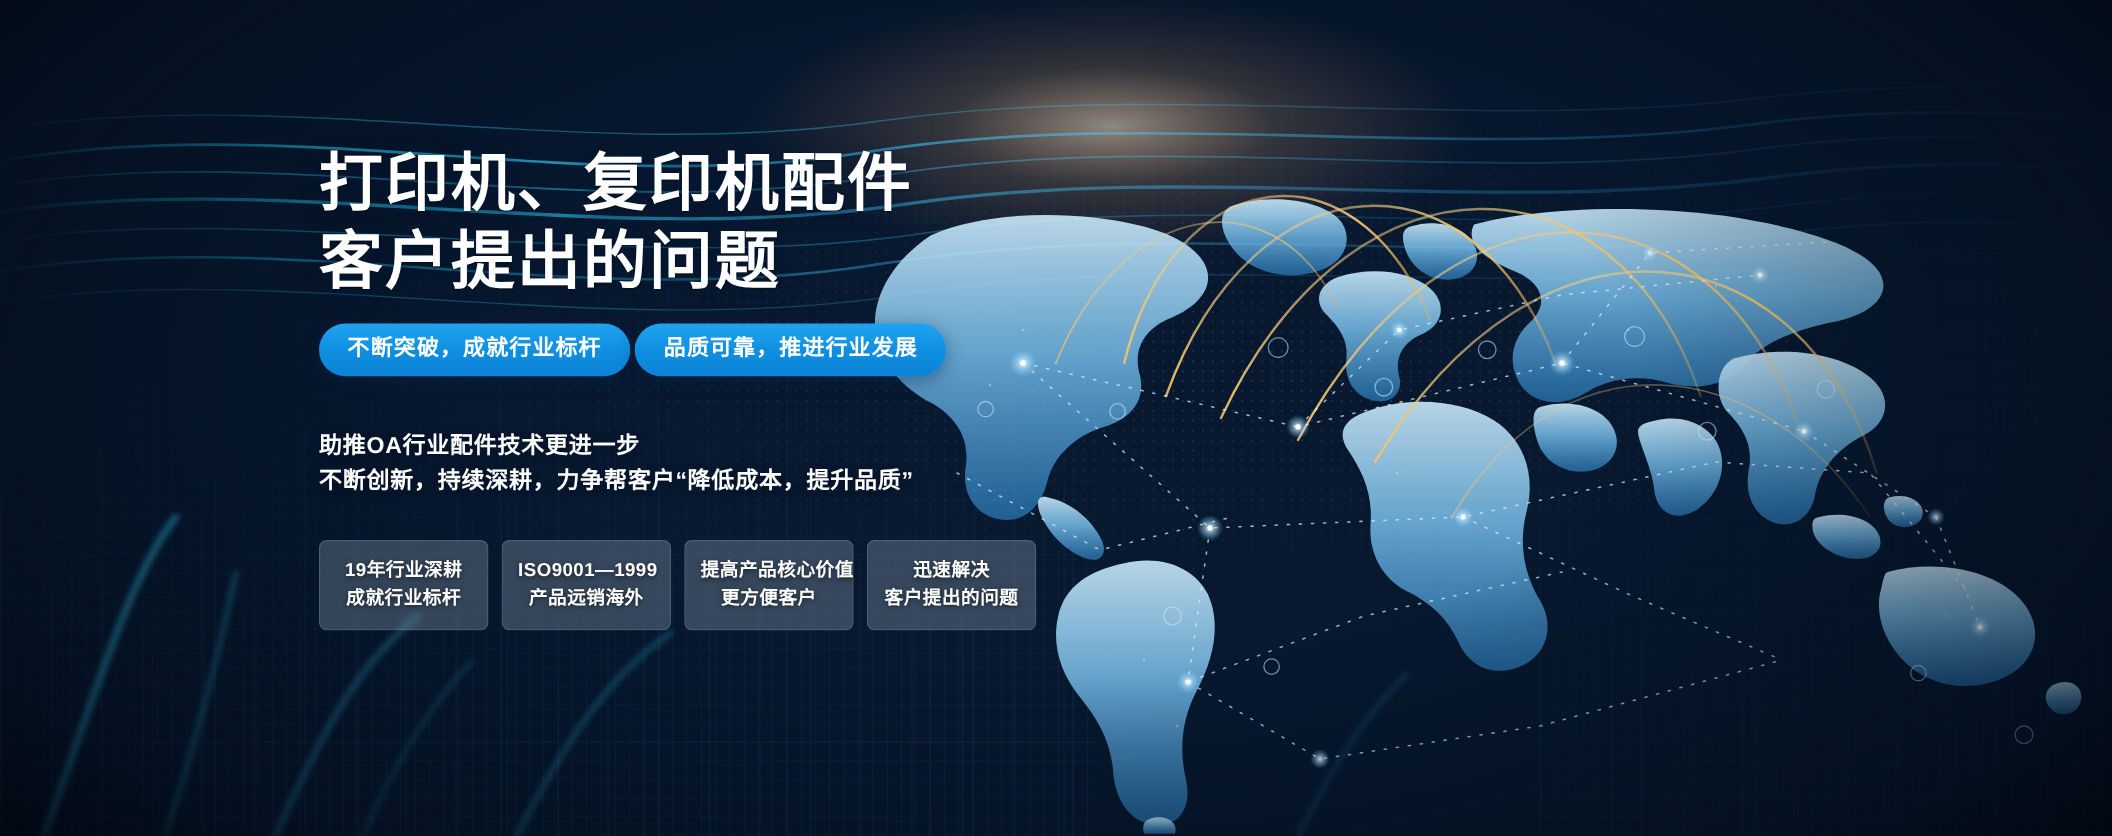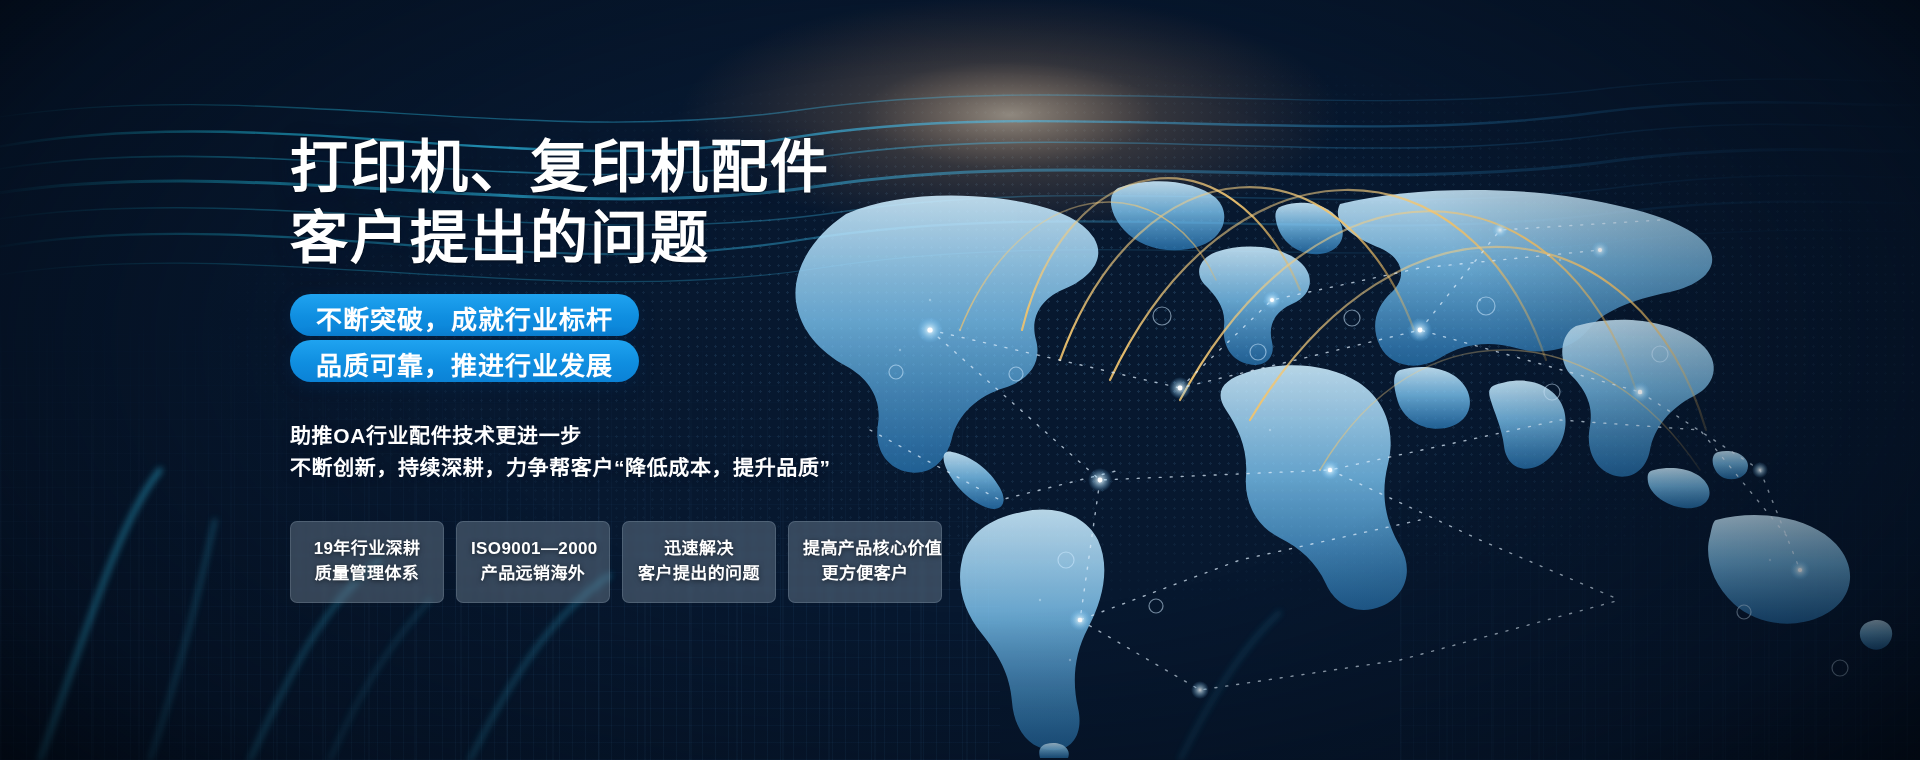--- a/index.html
+++ b/index.html
@@ -105,27 +105,27 @@
     text-shadow: 0 3px 18px rgba(4,22,48,0.85), 0 1px 2px rgba(0,0,0,.6);
   }
   .headline .line { display: block; white-space: nowrap; }
 
   .pills { margin-top: 20px; }
 
   .pill {
     display: inline-block;
     background: linear-gradient(180deg, #1fa3f0 0%, #0f8ee0 55%, #0b82d6 100%);
     color: #ffffff;
-    font-size: 26px;
+    font-size: 20px;
     font-weight: 700;
     letter-spacing: 1px;
     line-height: 1;
-    padding: 13px 26px 3px 26px;
+    padding: 13px 26px 15px 26px;
     border-radius: 26px;
-    margin-bottom: 4px;
+    margin-bottom: 14px;
     white-space: nowrap;
     box-shadow: 0 4px 16px rgba(4,40,80,0.45);
   }
 
   .paragraph {
     margin-top: 34px;
     color: #ffffff;
     font-size: 21px;
     font-weight: 700;
     line-height: 1.55;
@@ -383,30 +383,30 @@
     </div>
 
     <div class="paragraph">
       <span class="pline">助推OA行业配件技术更进一步</span>
       <span class="pline">不断创新，持续深耕，力争帮客户“降低成本，提升品质”</span>
     </div>
 
     <div class="features">
       <div class="feature">
         <span class="fline">19年行业深耕</span>
-        <span class="fline">质量管理体系</span>
+        <span class="fline">成就行业标杆</span>
       </div>
       <div class="feature">
-        <span class="fline">ISO9001—2000</span>
+        <span class="fline">ISO9001—1999</span>
         <span class="fline">产品远销海外</span>
+      </div>
+      <div class="feature">
+        <span class="fline">提高产品核心价值</span>
+        <span class="fline">更方便客户</span>
       </div>
       <div class="feature">
         <span class="fline">迅速解决</span>
         <span class="fline">客户提出的问题</span>
       </div>
-      <div class="feature">
-        <span class="fline">提高产品核心价值</span>
-        <span class="fline">更方便客户</span>
-      </div>
     </div>
 
   </div>
 </div>
 
 </body></html>

